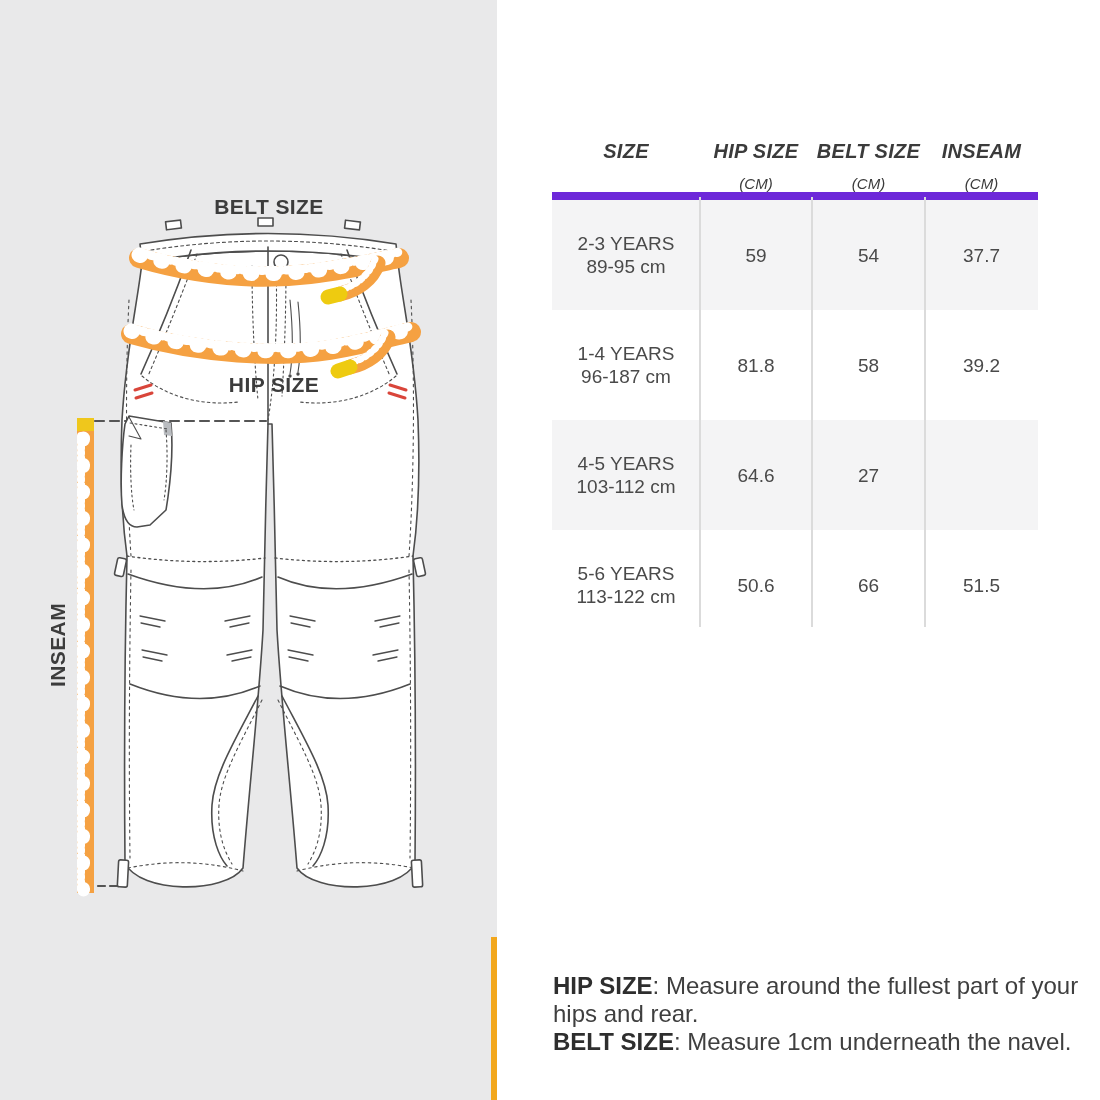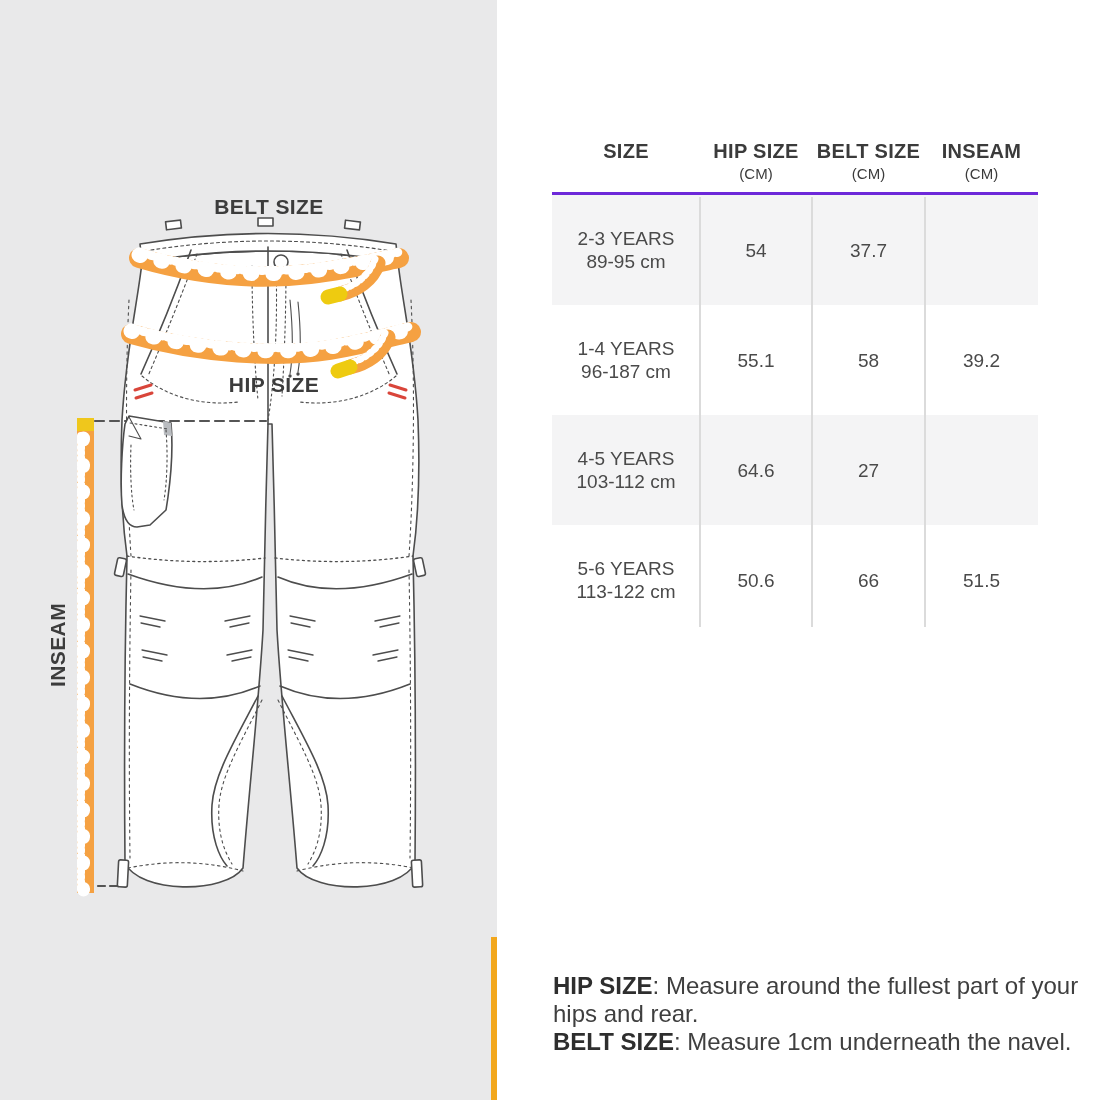--- a/index.html
+++ b/index.html
@@ -7,24 +7,24 @@
           font-family:"Liberation Sans",sans-serif;}
   .left-panel{position:absolute;left:0;top:0;width:497px;height:1100px;background:#e9e9ea;}
   .diagram-svg{position:absolute;left:0;top:0;}
   .dlabel{position:absolute;font-weight:bold;font-size:21px;color:#3c3c3c;letter-spacing:.4px;
           transform:translate(-50%,-50%);white-space:nowrap;}
   .dlabel.rot{transform:translate(-50%,-50%) rotate(-90deg);}
   .accent-bar{position:absolute;left:491px;top:937px;width:6px;height:163px;background:#f2a71d;}
 
   .size-table{position:absolute;left:552px;top:132px;width:486px;}
   .thead{display:grid;grid-template-columns:148px 112px 113px 113px;height:60px;
-         border-bottom:3px solid #6d28d9;}
+         border-bottom:8px solid #6d28d9;font-style:italic;}
   .th{display:flex;flex-direction:column;align-items:center;padding-top:8px;}
   .th .t{font-weight:bold;font-size:20px;color:#3b3b3b;letter-spacing:.3px;}
-  .th .u{font-size:15px;color:#3b3b3b;margin-top:2px;}
+  .th .u{font-size:15px;color:#3b3b3b;margin-top:12px;}
   .trow{display:grid;grid-template-columns:148px 112px 113px 113px;height:110px;}
   .trow.alt{background:#f4f4f5;}
   .td{display:flex;flex-direction:column;align-items:center;justify-content:center;
       font-size:19px;color:#4a4a4a;text-align:center;line-height:23px;}
   .vline{position:absolute;width:2px;background:#dbdbdb;top:65px;height:430px;}
 
   .notes{position:absolute;left:553px;top:972px;}
   .note{font-size:24px;color:#3f3f3f;line-height:28px;}
   .note b{color:#2e2e2e;}
 </style>
@@ -159,29 +159,30 @@
         <span class="t">INSEAM</span>
         <span class="u">(CM)</span>
       </div>
     </div>
 
     <div class="trow alt">
       <div class="td">
         <span>2-3 YEARS</span>
         <span>89-95 cm</span>
       </div>
+      <div class="td">59</div>
       <div class="td">54</div>
       <div class="td">37.7</div>
     </div>
     <div class="trow">
       <div class="td">
         <span>1-4 YEARS</span>
         <span>96-187 cm</span>
       </div>
-      <div class="td">55.1</div>
+      <div class="td">81.8</div>
       <div class="td">58</div>
       <div class="td">39.2</div>
     </div>
     <div class="trow alt">
       <div class="td">
         <span>4-5 YEARS</span>
         <span>103-112 cm</span>
       </div>
       <div class="td">64.6</div>
       <div class="td">27</div>

